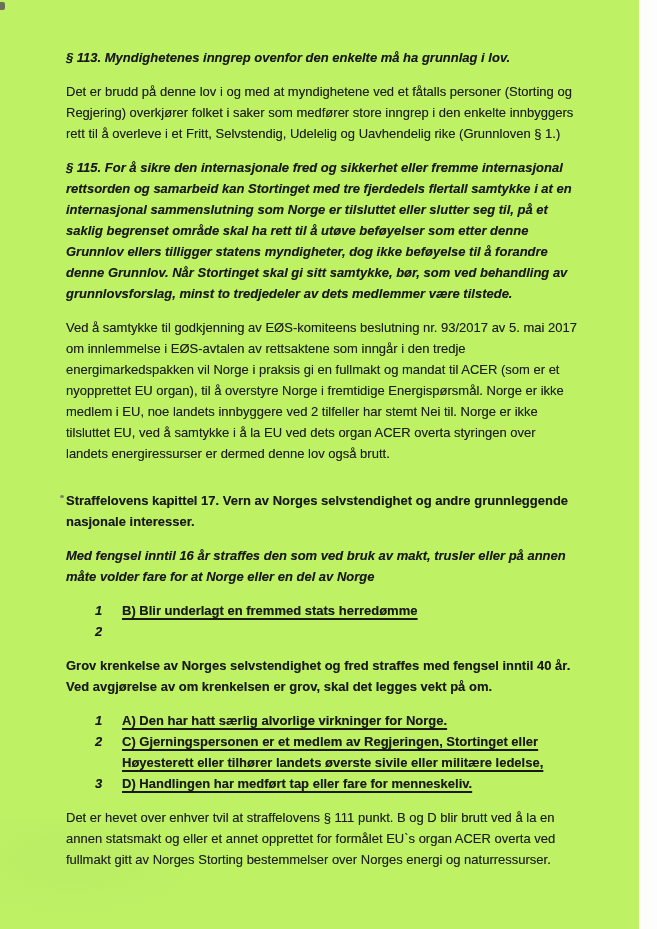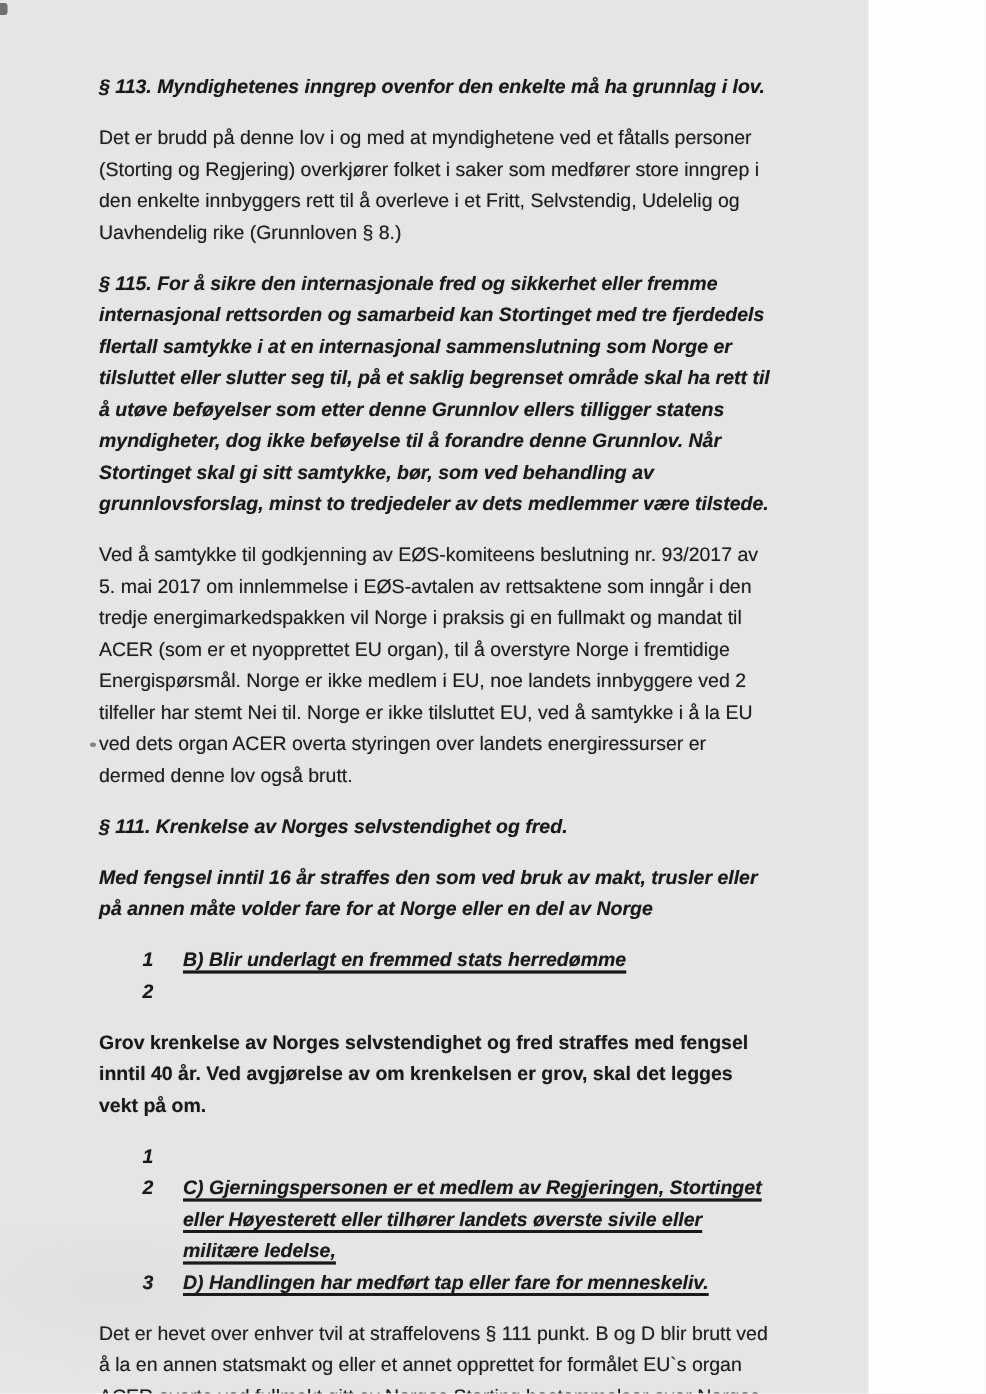--- a/index.html
+++ b/index.html
@@ -3,25 +3,25 @@
 <meta charset="utf-8">
 <title>Scanned document</title>
 <style>
   html, body {
     margin: 0;
     padding: 0;
     background: #fdfdfc;
   }
   .page {
     position: relative;
-    width: 579px;
+    width: 639px;
     height: 929px;
     overflow: hidden;
     box-sizing: border-box;
-    background: #e5e5e5;
+    background: #bef264;
     padding: 47px 62px 30px 66px;
     font-family: "Liberation Sans", "DejaVu Sans", sans-serif;
     font-size: 13px;
     line-height: 21px;
     color: #1e1e1e;
     text-shadow: 0 0 0.6px rgba(35,35,35,0.5);
   }
   .page p { margin: 0 0 13px 0; }
   .bi { font-weight: bold; font-style: italic; color: #191919; }
   .b  { font-weight: bold; color: #191919; }
@@ -34,21 +34,20 @@
   ol.ulist li { display: flex; }
   .num {
     flex: none;
     width: 27px;
     font-weight: bold;
     font-style: italic;
     color: #191919;
   }
   .txt {
     font-weight: bold;
-    font-style: italic;
     color: #191919;
     text-decoration: underline;
     text-decoration-thickness: 1.5px;
     text-underline-offset: 2.5px;
   }
   
   .corner-mark {
     position: absolute;
     top: 2px;
     left: 0;
@@ -82,47 +81,48 @@
 <body>
 
 <div class="page">
 
   <div class="corner-mark"></div>
   <div class="dot-mark"></div>
   <div class="noise-patch"></div>
 
   <p class="bi">§ 113. Myndighetenes inngrep ovenfor den enkelte må ha grunnlag i lov.</p>
 
-  <p>Det er brudd på denne lov i og med at myndighetene ved et fåtalls personer (Storting og Regjering) overkjører folket i saker som medfører store inngrep i den enkelte innbyggers rett til å overleve i et Fritt, Selvstendig, Udelelig og Uavhendelig rike (Grunnloven § 8.)</p>
+  <p>Det er brudd på denne lov i og med at myndighetene ved et fåtalls personer (Storting og Regjering) overkjører folket i saker som medfører store inngrep i den enkelte innbyggers rett til å overleve i et Fritt, Selvstendig, Udelelig og Uavhendelig rike (Grunnloven § 1.)</p>
 
   <p class="bi">§ 115. For å sikre den internasjonale fred og sikkerhet eller fremme internasjonal rettsorden og samarbeid kan Stortinget med tre fjerdedels flertall samtykke i at en internasjonal sammenslutning som Norge er tilsluttet eller slutter seg til, på et saklig begrenset område skal ha rett til å utøve beføyelser som etter denne Grunnlov ellers tilligger statens myndigheter, dog ikke beføyelse til å forandre denne Grunnlov. Når Stortinget skal gi sitt samtykke, bør, som ved behandling av grunnlovsforslag, minst to tredjedeler av dets medlemmer være tilstede.</p>
 
   <p>Ved å samtykke til godkjenning av EØS-komiteens beslutning nr. 93/2017 av 5. mai 2017 om innlemmelse i EØS-avtalen av rettsaktene som inngår i den tredje energimarkedspakken vil Norge i praksis gi en fullmakt og mandat til ACER (som er et nyopprettet EU organ), til å overstyre Norge i fremtidige Energispørsmål. Norge er ikke medlem i EU, noe landets innbyggere ved 2 tilfeller har stemt Nei til. Norge er ikke tilsluttet EU, ved å samtykke i å la EU ved dets organ ACER overta styringen over landets energiressurser er dermed denne lov også brutt.</p>
 
+  <p class="b gap-top">Straffelovens kapittel 17. Vern av Norges selvstendighet og andre grunnleggende nasjonale interesser.</p>
 
-  <p class="bi">§ 111. Krenkelse av Norges selvstendighet og fred.</p>
 
   <p class="bi">Med fengsel inntil 16 år straffes den som ved bruk av makt, trusler eller på annen måte volder fare for at Norge eller en del av Norge</p>
 
   <ol class="ulist">
     <li>
       <span class="num">1</span>
       <span class="txt">B) Blir underlagt en fremmed stats herredømme</span>
     </li>
     <li>
       <span class="num">2</span>
     </li>
   </ol>
 
 
   <p class="b">Grov krenkelse av Norges selvstendighet og fred straffes med fengsel inntil 40 år. Ved avgjørelse av om krenkelsen er grov, skal det legges vekt på om.</p>
 
   <ol class="ulist">
     <li>
       <span class="num">1</span>
+      <span class="txt">A) Den har hatt særlig alvorlige virkninger for Norge.</span>
     </li>
     <li>
       <span class="num">2</span>
       <span class="txt">C) Gjerningspersonen er et medlem av Regjeringen, Stortinget eller Høyesterett eller tilhører landets øverste sivile eller militære ledelse,</span>
     </li>
     <li>
       <span class="num">3</span>
       <span class="txt">D) Handlingen har medført tap eller fare for menneskeliv.</span>
     </li>
   </ol>

